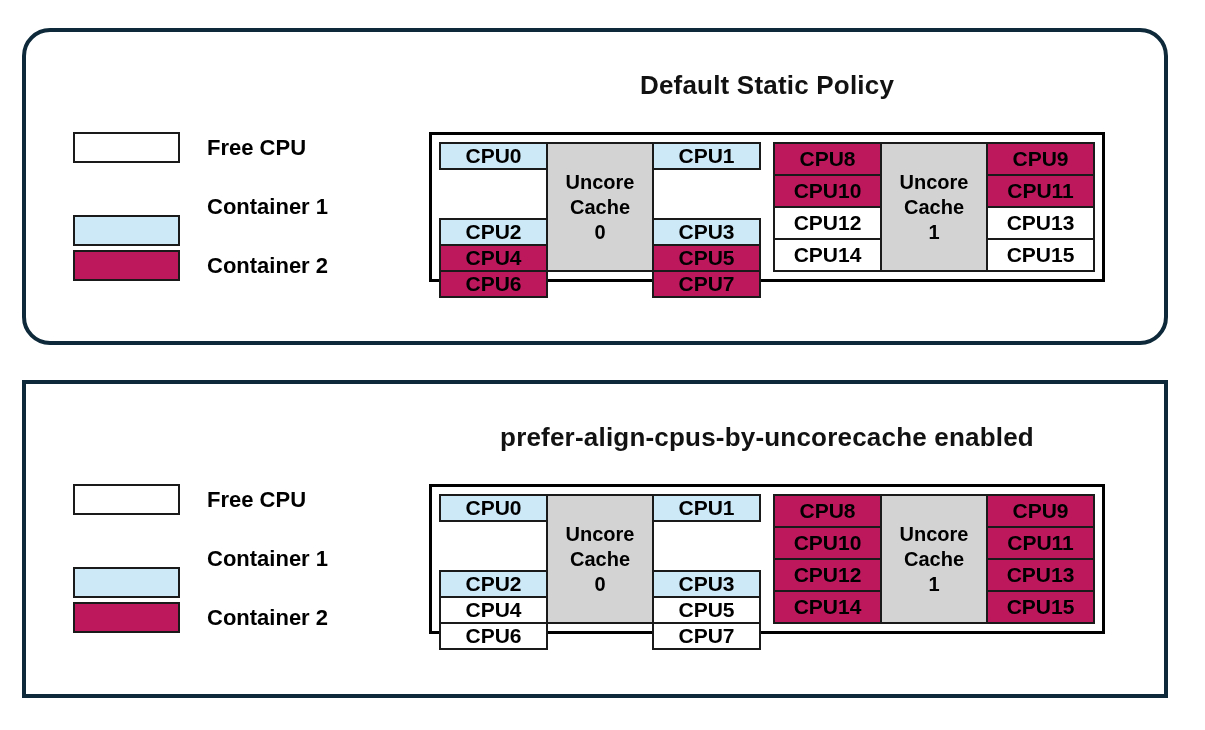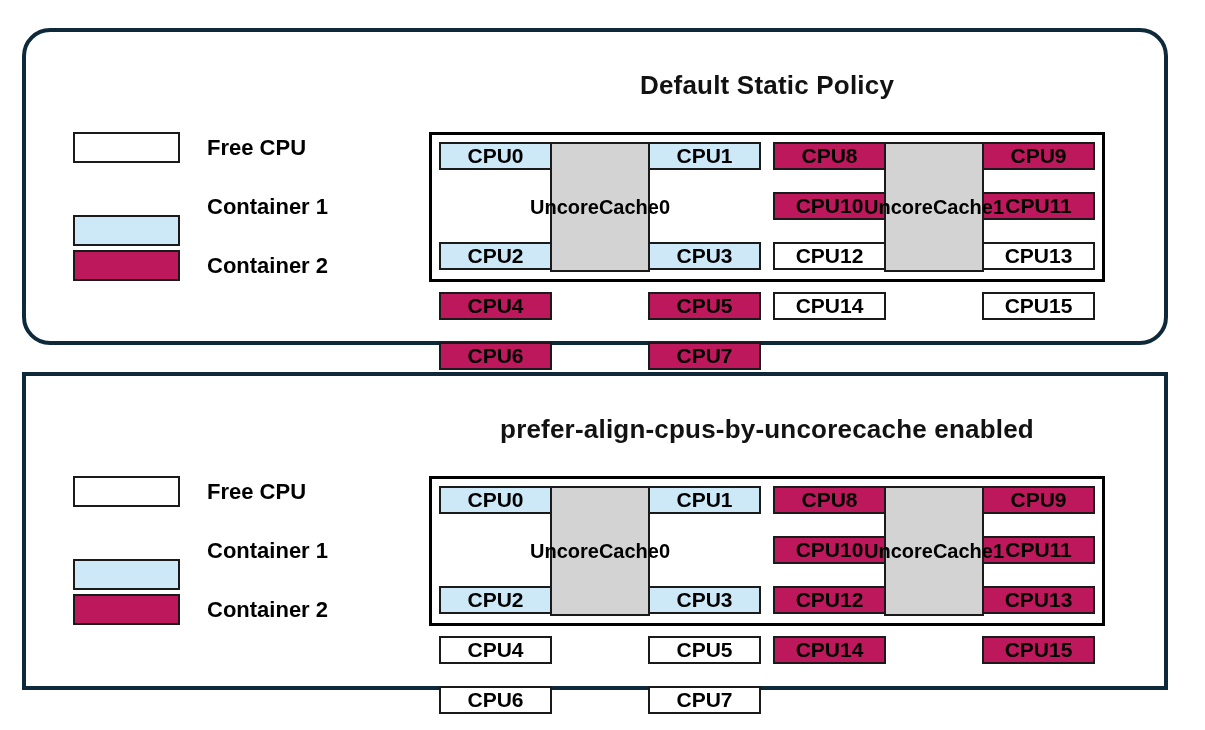--- a/index.html
+++ b/index.html
@@ -5,50 +5,50 @@
   html, body { margin:0; padding:0; }
   body {
     width:1205px; height:730px; background:#ffffff; position:relative;
     font-family:"Liberation Sans", sans-serif;
   }
   .panel {
     position:absolute; left:22px; width:1146px;
     border:4px solid #0e2a3a; background:#ffffff; box-sizing:border-box;
   }
   #panel-0 { top:28px;  height:317px;border-radius:28px; }
-  #panel-1 { top:372px; height:318px; }
+  #panel-1 { top:380px; height:318px; }
 
   .title {
     position:absolute; top:38px; left:403px; width:676px;
     text-align:center; font-weight:bold; font-size:26px; color:#121212;
     letter-spacing:0.2px; white-space:nowrap;
   }
 
   .legend { position:absolute; left:47px; top:100px; display:flex; flex-direction:column; gap:28px; }
   .legend-row { display:flex; align-items:center; height:31px; }
   .swatch { width:103px; height:27px; border:2px solid #1a1a1a; background:#ffffff; }
   .legend-label { margin-left:27px; font-weight:bold; font-size:22px; color:#000000; white-space:nowrap; }
 
   .diagram {
     position:absolute; left:403px; top:100px; width:676px; height:150px;
     border:3px solid #000000; box-sizing:border-box; padding:7px;
     display:flex; gap:12px; background:#ffffff;
   }
   .cluster { flex:1; display:flex; }
-  .cpu-col { flex:1; display:flex; flex-direction:column;gap:24px; }
+  .cpu-col { flex:1; display:flex; flex-direction:column; }
   .cpu {
     height:34px; box-sizing:border-box; border:2px solid #1a1a1a; margin-top:-2px;
     display:flex; align-items:center; justify-content:center;
     font-weight:bold; font-size:21px; color:#000000; background:#ffffff;
   }
   .cpu:first-child { margin-top:0; }
   .cache {
-    width:100px; margin-left:-2px; margin-right:-2px; box-sizing:border-box;
+    width:108px; margin-left:-2px; margin-right:-2px; box-sizing:border-box;
     border:2px solid #1a1a1a; background:#d3d3d3;
-    display:flex; flex-direction:row; align-items:center; justify-content:center;
+    display:flex; flex-direction:column; align-items:center; justify-content:center;
     font-weight:bold; font-size:20px; line-height:1.25; color:#000000;
     position:relative; z-index:1; text-align:center;
   }
   [data-state="free"] { background:#ffffff; }
   [data-state="c1"]   { background:#cde9f8;margin-top:48px; }
   [data-state="c2"]   { background:#be185d; }
 </style>
 </head>
 <body>
 

